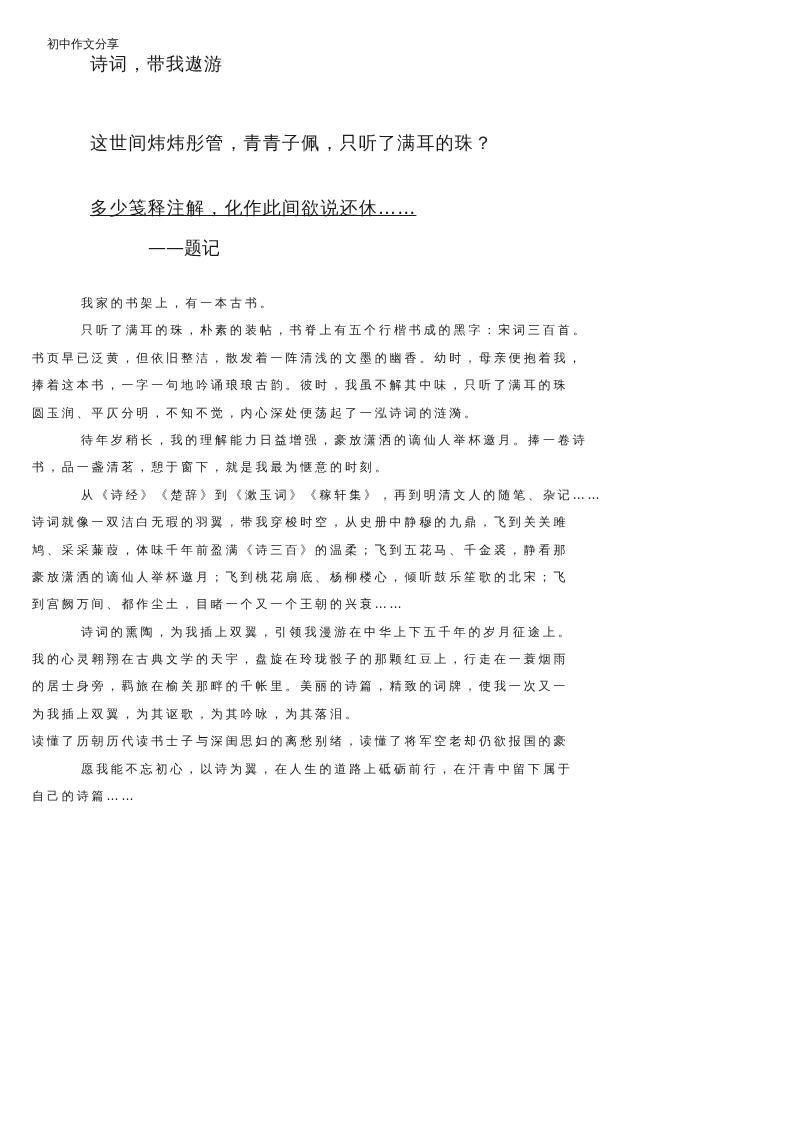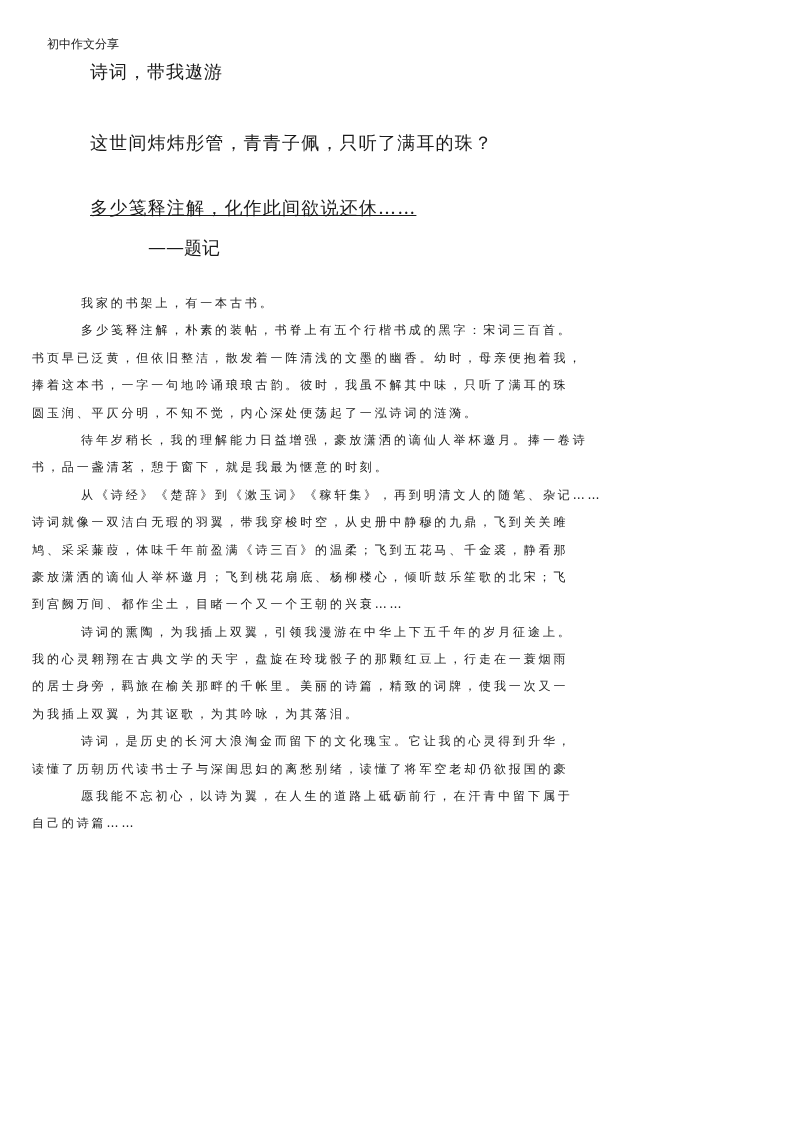--- a/index.html
+++ b/index.html
@@ -23,21 +23,20 @@
       font-weight: normal;
       color: #222;
       letter-spacing: 0px;
     }
     .title {
       position: absolute;
       left: 90px;
       top: 52px;
       font-size: 18px;
       letter-spacing: 1px;
-      margin-top: 8px;
     }
     .epi {
       position: absolute;
       left: 90px;
       font-size: 18px;
       letter-spacing: 1.2px;
       white-space: nowrap;
     }
     .epi-sign {
       position: absolute;
@@ -73,21 +72,21 @@
 
 <div class="epi" style="top:131px;">这世间炜炜彤管，青青子佩，只听了满耳的珠？</div>
 <div class="epi" style="top:196px;text-decoration:underline;">多少笺释注解，化作此间欲说还休……</div>
 <div class="epi-sign">——题记</div>
 
 <div class="body-text">
   <div>
     <div class="line indent">我家的书架上，有一本古书。</div>
   </div>
   <div>
-    <div class="line indent">多少笺释注解，朴素的装帖，书脊上有五个行楷书成的黑字：宋词三百首。</div>
+    <div class="line indent">只听了满耳的珠，朴素的装帖，书脊上有五个行楷书成的黑字：宋词三百首。</div>
     <div class="line">书页早已泛黄，但依旧整洁，散发着一阵清浅的文墨的幽香。幼时，母亲便抱着我，</div>
     <div class="line">捧着这本书，一字一句地吟诵琅琅古韵。彼时，我虽不解其中味，只听了满耳的珠</div>
     <div class="line">圆玉润、平仄分明，不知不觉，内心深处便荡起了一泓诗词的涟漪。</div>
   </div>
   <div>
     <div class="line indent">待年岁稍长，我的理解能力日益增强，豪放潇洒的谪仙人举杯邀月。捧一卷诗</div>
     <div class="line">书，品一盏清茗，憩于窗下，就是我最为惬意的时刻。</div>
   </div>
   <div>
     <div class="line indent">从《诗经》《楚辞》到《漱玉词》《稼轩集》，再到明清文人的随笔、杂记……</div>
@@ -96,20 +95,19 @@
     <div class="line">豪放潇洒的谪仙人举杯邀月；飞到桃花扇底、杨柳楼心，倾听鼓乐笙歌的北宋；飞</div>
     <div class="line">到宫阙万间、都作尘土，目睹一个又一个王朝的兴衰……</div>
   </div>
   <div>
     <div class="line indent">诗词的熏陶，为我插上双翼，引领我漫游在中华上下五千年的岁月征途上。</div>
     <div class="line">我的心灵翱翔在古典文学的天宇，盘旋在玲珑骰子的那颗红豆上，行走在一蓑烟雨</div>
     <div class="line">的居士身旁，羁旅在榆关那畔的千帐里。美丽的诗篇，精致的词牌，使我一次又一</div>
     <div class="line">为我插上双翼，为其讴歌，为其吟咏，为其落泪。</div>
   </div>
   <div>
-    <div class="line indent">诗词，是历史的长河大浪淘金而留下的文化瑰宝。它让我的心灵得到升华，</div>
     <div class="line">读懂了历朝历代读书士子与深闺思妇的离愁别绪，读懂了将军空老却仍欲报国的豪</div>
   </div>
   <div>
     <div class="line indent">愿我能不忘初心，以诗为翼，在人生的道路上砥砺前行，在汗青中留下属于</div>
     <div class="line">自己的诗篇……</div>
   </div>
 </div>
 
 </body></html>

